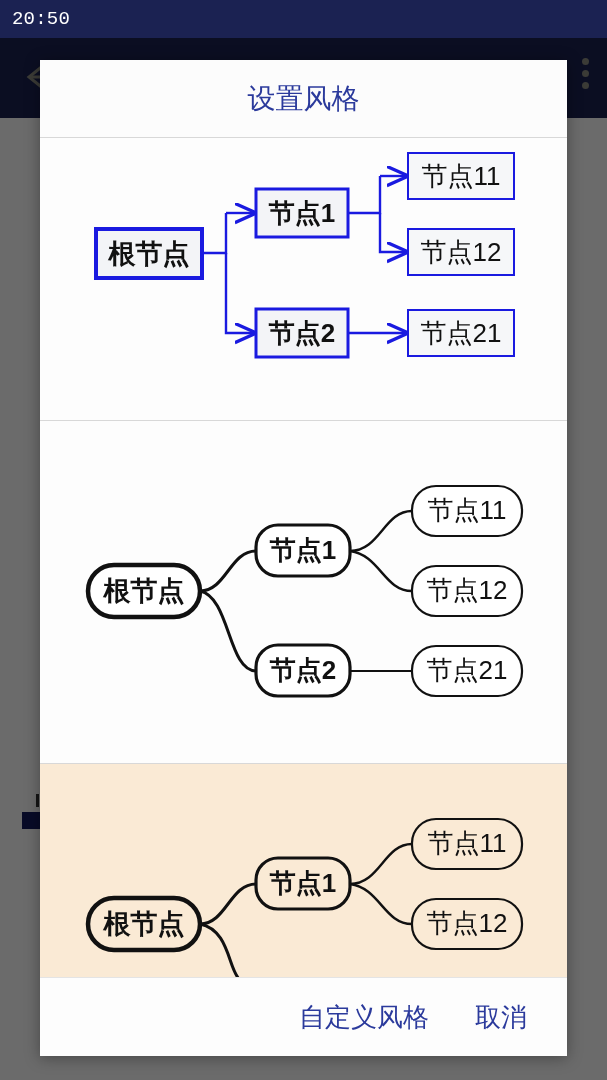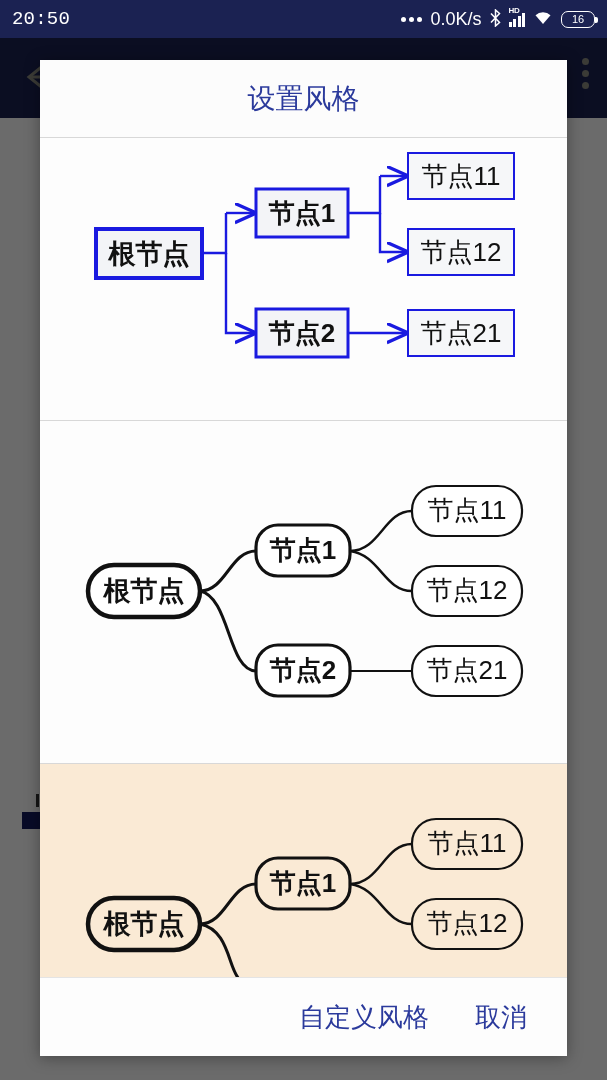--- a/index.html
+++ b/index.html
@@ -222,48 +222,20 @@
 
   <div id="canvas-area">
     <div id="bg-node-tick"></div>
     <div id="bg-node-chip"></div>
 
   </div>
 </div>
 
 <div id="status-bar">
   <span id="status-clock">20:50</span>
-  <span class="status-right">
-    <span class="dots-glyph">
-        <i></i>
-        <i></i>
-        <i></i>
-      </span>
-    <span id="net-speed">0.0K/s</span>
-    <span class="bt-icon">
-      <svg width="11" height="18" viewBox="0 0 11 18" aria-hidden="true">
-        <path d="M1 4.5 L9.5 13.5 L5.5 17 L5.5 1 L9.5 4.5 L1 13.5" fill="none" stroke="#ffffff" stroke-width="1.5"></path>
-      </svg>
-    </span>
-    <span class="sig-wrap">
-      <span class="hd">HD</span>
-      <i></i>
-        <i></i>
-        <i></i>
-        <i></i>
-    </span>
-    <span class="wifi-icon">
-      <svg width="20" height="15" viewBox="0 0 20 15" aria-hidden="true">
-        <path d="M10 14 L2.5 5.2 A11 11 0 0 1 17.5 5.2 Z" fill="#ffffff"></path>
-      </svg>
-    </span>
-    <span class="battery">
-      <span>16</span>
-    </span>
-  </span>
 </div>
 
 <div id="scrim"></div>
 
 <div id="style-dialog">
 
   <div id="dialog-title">设置风格</div>
 
   <div id="style-list">
 

